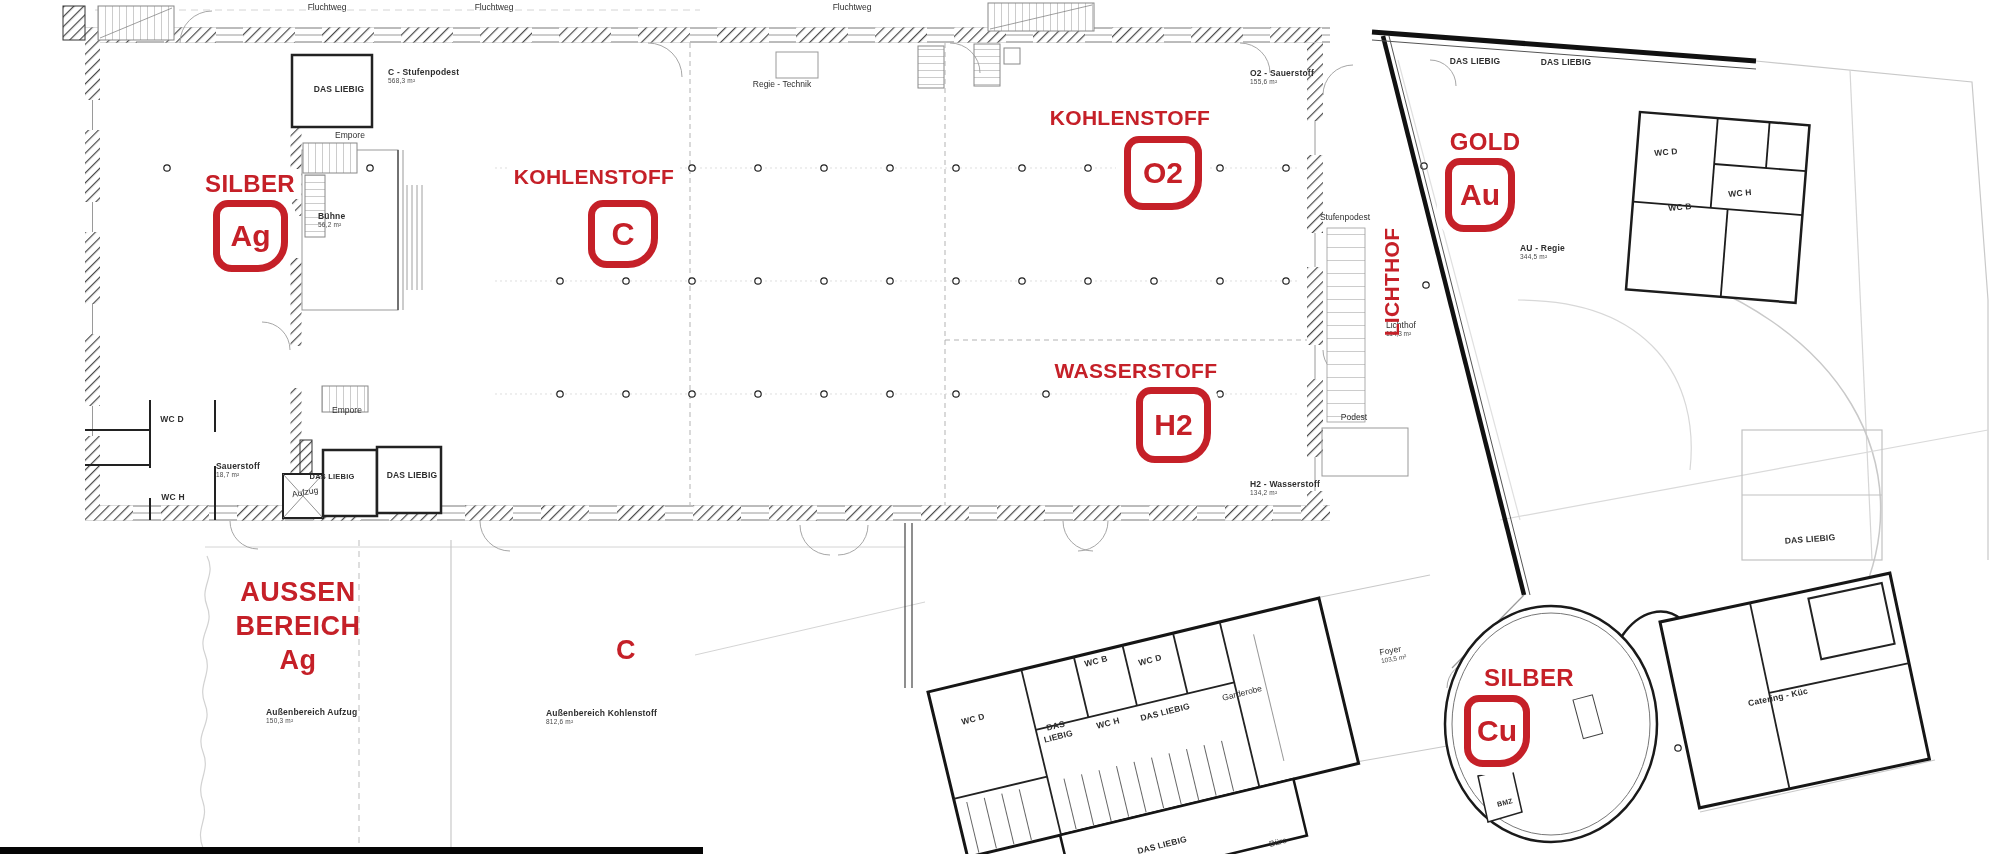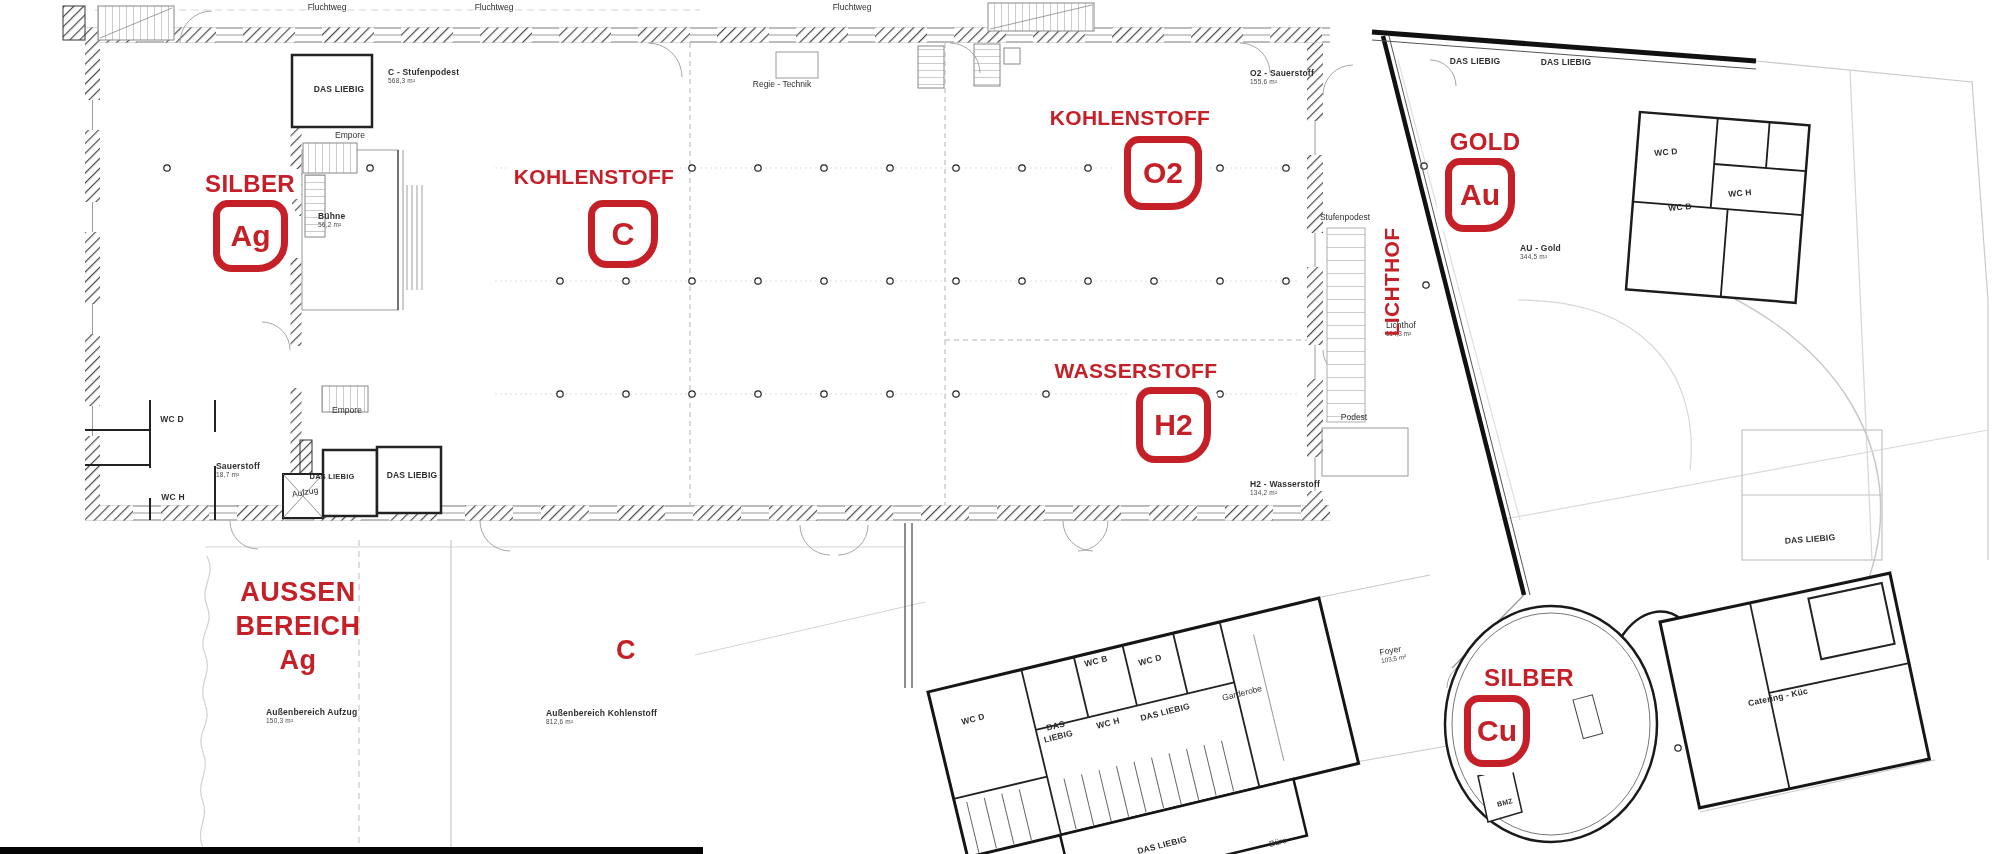--- a/index.html
+++ b/index.html
@@ -306,21 +306,21 @@
 <div class="sl ctr" style="left:1354px;top:417px">Podest</div>
 <div class="sl" style="left:1386px;top:320px">
   <span>Lichthof</span><span class="sub">114,3 m²</span></div>
 
 <div class="sl ctr b" style="left:1475px;top:61px">DAS LIEBIG</div>
 <div class="sl ctr b" style="left:1566px;top:62px">DAS LIEBIG</div>
 <div class="sl ctr b" style="left:1666px;top:152px;transform:translate(-50%,-50%) rotate(-5deg)">WC D</div>
 <div class="sl ctr b" style="left:1680px;top:207px;transform:translate(-50%,-50%) rotate(-5deg)">WC B</div>
 <div class="sl ctr b" style="left:1740px;top:193px;transform:translate(-50%,-50%) rotate(-5deg)">WC H</div>
 <div class="sl b" style="left:1520px;top:243px">
-  <span>AU - Gold</span><span class="sub">344,5 m²</span></div>
+  <span>AU - Regie</span><span class="sub">344,5 m²</span></div>
 
 <div class="sl b" style="left:216px;top:461px">
   <span>Sauerstoff</span><span class="sub">18,7 m²</span></div>
 <div class="sl ctr" style="left:305px;top:492px;transform:translate(-50%,-50%) rotate(-10deg)">Aufzug</div>
 <div class="sl ctr b" style="left:332px;top:476px;font-size:7.5px">DAS LIEBIG</div>
 <div class="sl ctr b" style="left:412px;top:475px">DAS LIEBIG</div>
 <div class="sl ctr b" style="left:172px;top:419px">WC D</div>
 <div class="sl ctr b" style="left:173px;top:497px">WC H</div>
 
 <div class="sl b" style="left:266px;top:707px">

